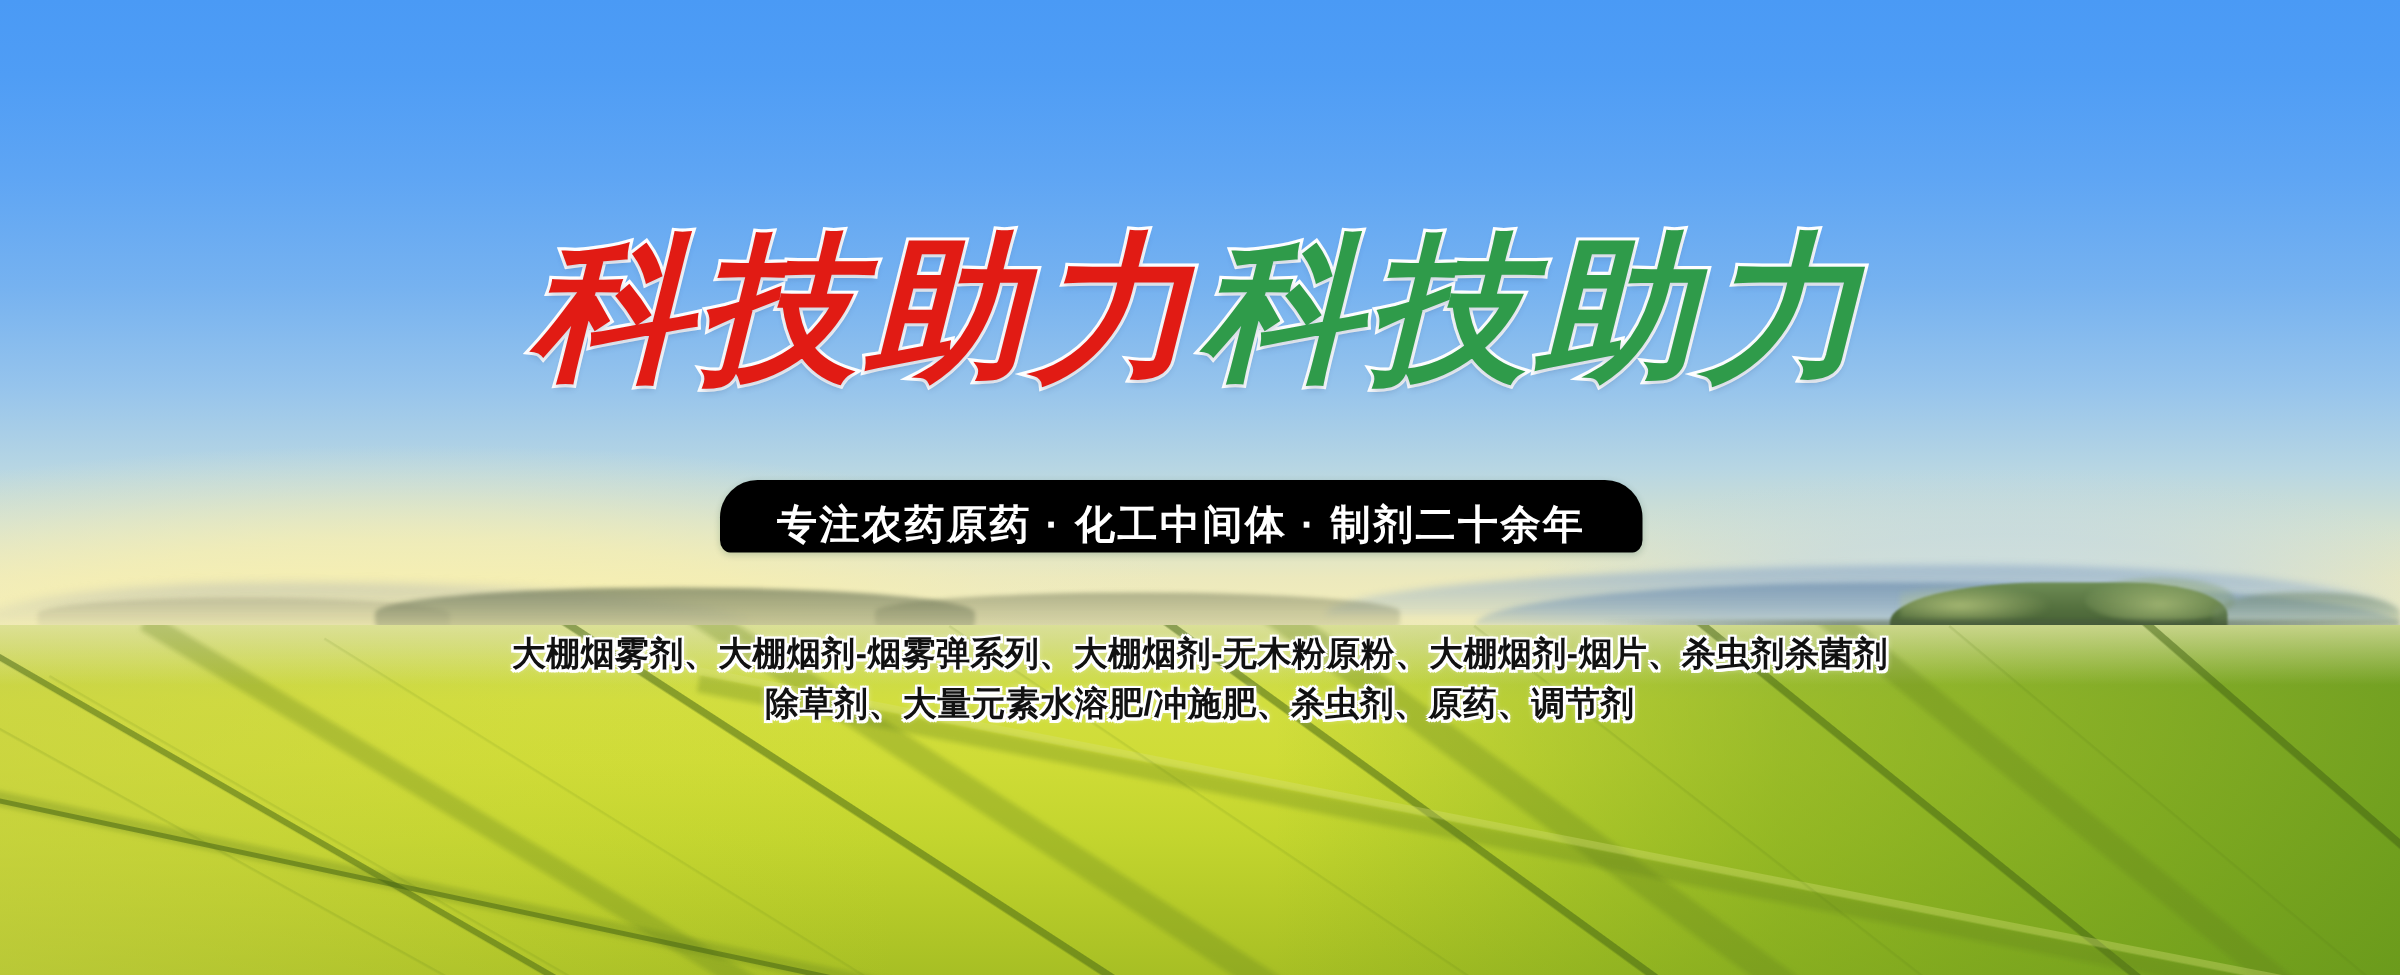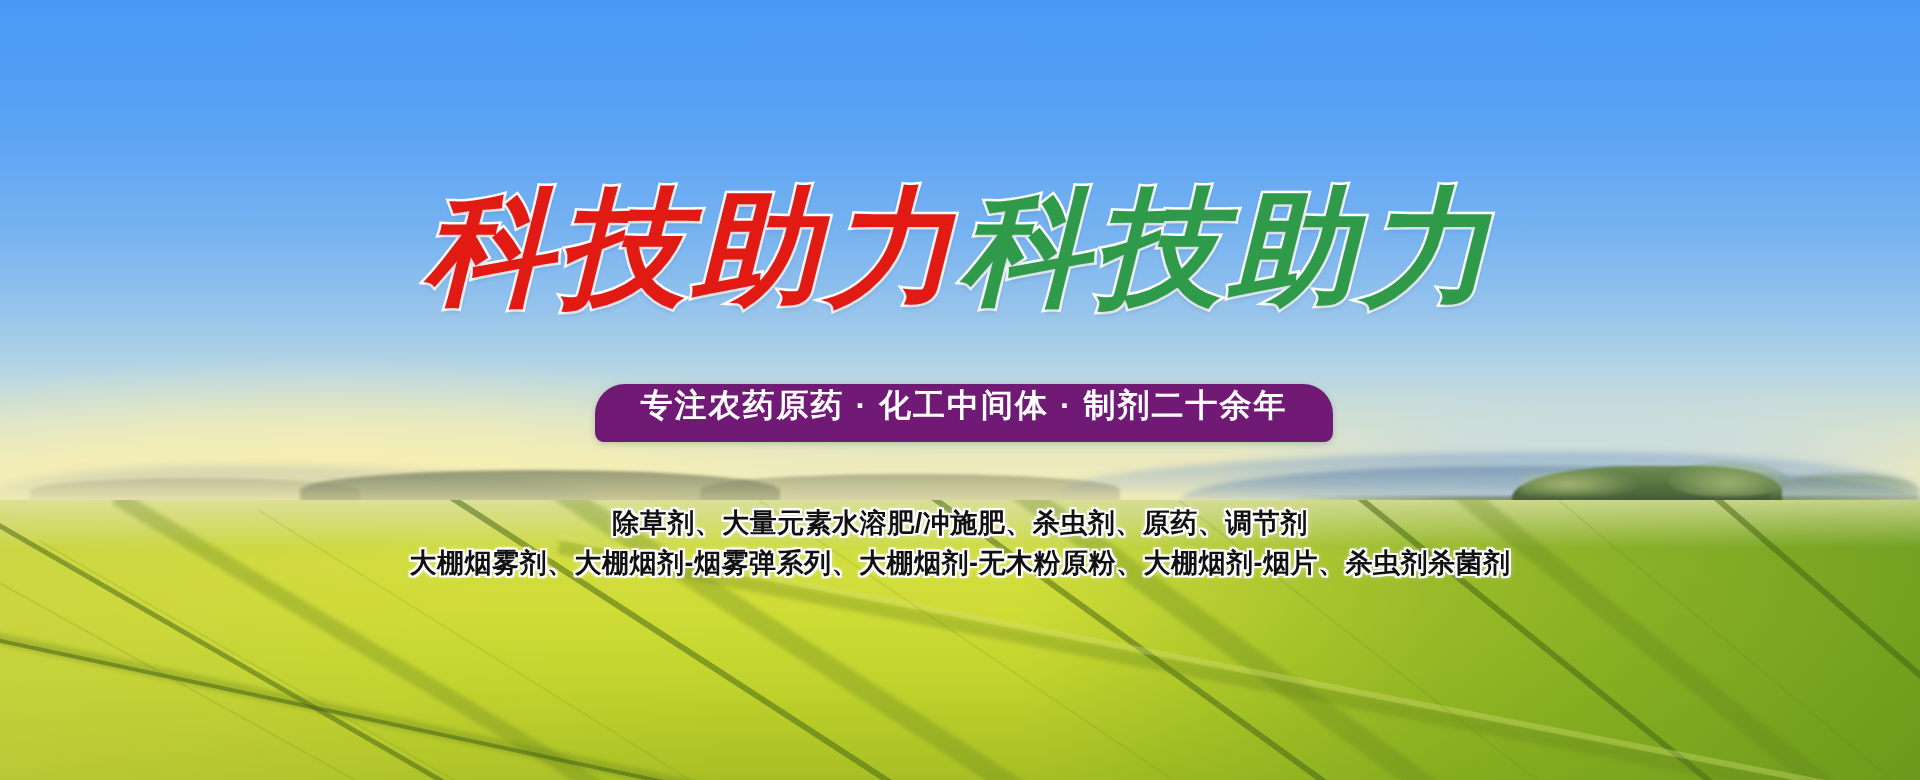--- a/index.html
+++ b/index.html
@@ -168,25 +168,25 @@
   }
   .title .green{
     color:#2f9b4a;
     -webkit-text-stroke:5px #ffffff;
     paint-order:stroke fill;
     text-shadow:0 3px 5px rgba(40,70,120,.22);
   }
 
   
   .subtitle-pill{
-    position:absolute; left:595px; top:384px;
+    position:absolute; left:576px; top:384px;
     width:738px; height:58px;
-    background:#701a75;
+    background:#000000;
     border-radius:30px 30px 8px 8px / 30px 30px 10px 10px;
-    display:flex; align-items:flex-start; justify-content:center;
+    display:flex; align-items:flex-end; justify-content:center;
     box-shadow:0 2px 6px rgba(0,60,40,.20);
   }
   .subtitle-text{
     color:#ffffff;
     font-size:32px;
     font-weight:bold;
     letter-spacing:2px;
     white-space:nowrap;
     font-family:"Liberation Sans","DejaVu Sans",sans-serif;
   }
@@ -265,17 +265,17 @@
 
   <div class="title">
     <span class="red">科技助力</span><span class="green">科技助力</span>
   </div>
 
   <div class="subtitle-pill">
     <span class="subtitle-text">专注农药原药 · 化工中间体 · 制剂二十余年</span>
   </div>
 
   <div class="desc">
+    <span class="desc-line">大棚烟雾剂、大棚烟剂-烟雾弹系列、大棚烟剂-无木粉原粉、大棚烟剂-烟片、杀虫剂杀菌剂</span>
     <span class="desc-line">除草剂、大量元素水溶肥/冲施肥、杀虫剂、原药、调节剂</span>
-    <span class="desc-line">大棚烟雾剂、大棚烟剂-烟雾弹系列、大棚烟剂-无木粉原粉、大棚烟剂-烟片、杀虫剂杀菌剂</span>
   </div>
 
 </div>
 
 </body></html>

